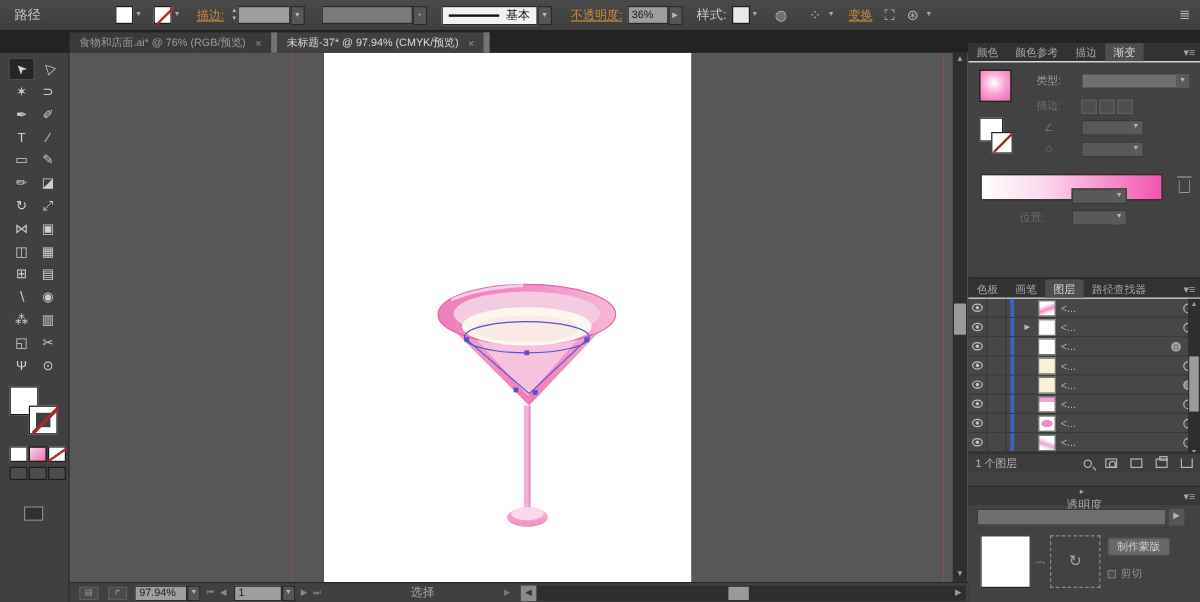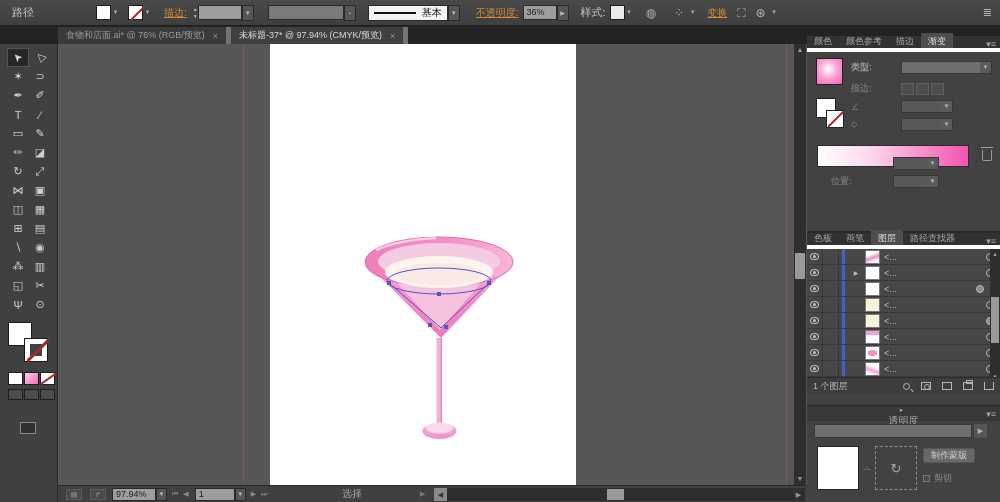--- a/index.html
+++ b/index.html
@@ -65,26 +65,26 @@
   .canvas { position:absolute; left:58px; top:44px; width:749px; height:441px; background:#575757; overflow:hidden; }
   .artboard { position:absolute; left:212px; top:0; width:306px; height:441px; background:#fff; }
   .guide { position:absolute; top:0; width:1px; height:441px; background:#8a5252; }
   .vscroll { position:absolute; right:1px; top:0; width:12px; height:441px; background:#2e2e2e; }
   .vscroll .arr { position:absolute; left:0; width:12px; height:12px; color:#9a9a9a; font-size:7px;
     text-align:center; line-height:12px; }
   .vscroll .thumb { position:absolute; left:1px; top:209px; width:10px; height:26px; background:#9a9a9a; border-radius:1px; }
 
   
   .right { position:absolute; left:807px; top:36px; width:193px; height:466px; background:#424242; }
-  .ptabs { height:16px; background:#323232; display:flex; align-items:flex-end; border-bottom:4px solid #ffffff; position:relative; }
+  .ptabs { height:16px; background:#323232; display:flex; align-items:flex-end; border-bottom:1px solid #ffffff; position:relative; }
   .ptab { padding:2px 7px; font-size:9px; color:#a5a5a5; height:15px; }
   .ptab.active { background:#4e4e4e; color:#dcdcdc;font-family:Liberation Serif, serif; }
   .pmenu { position:absolute; right:4px; top:3px; color:#a5a5a5; font-size:9px; }
   .g-row { display:flex; align-items:center; margin:4px 8px 0 8px; }
-  .g-label { width:46px; text-align:left; margin-right:4px; color:#9a9a9a; font-size:9px;font-weight:bold; }
+  .g-label { width:46px; text-align:center; margin-right:4px; color:#9a9a9a; font-size:9px; }
   .g-label.dim { color:#6f6f6f; }
   .g-field { flex:1; height:13px; background:#6f6f6f; border:1px solid #383838; position:relative; }
   .g-field.dim { background:#585858; }
   .g-field .fa { position:absolute; right:0; top:0; width:11px; height:11px; background:#5a5a5a;
     color:#b5b5b5; font-size:6px; line-height:11px; text-align:center; }
   .g-thumb { position:absolute; left:9px; top:22px; width:27px; height:27px; border:1px solid #222;
     background:radial-gradient(circle at 45% 40%, #ffffff 0%, #fba5d6 45%, #f060b2 100%); }
   .g-mini-fill { position:absolute; left:9px; top:62px; width:20px; height:20px; background:#fff; border:1px solid #222; }
   .g-mini-stroke { position:absolute; left:19px; top:74px; width:18px; height:18px; background:#fff; border:1px solid #222; }
   .g-mini-stroke::after { content:""; position:absolute; left:-2px; top:7px; width:22px; height:2px;

